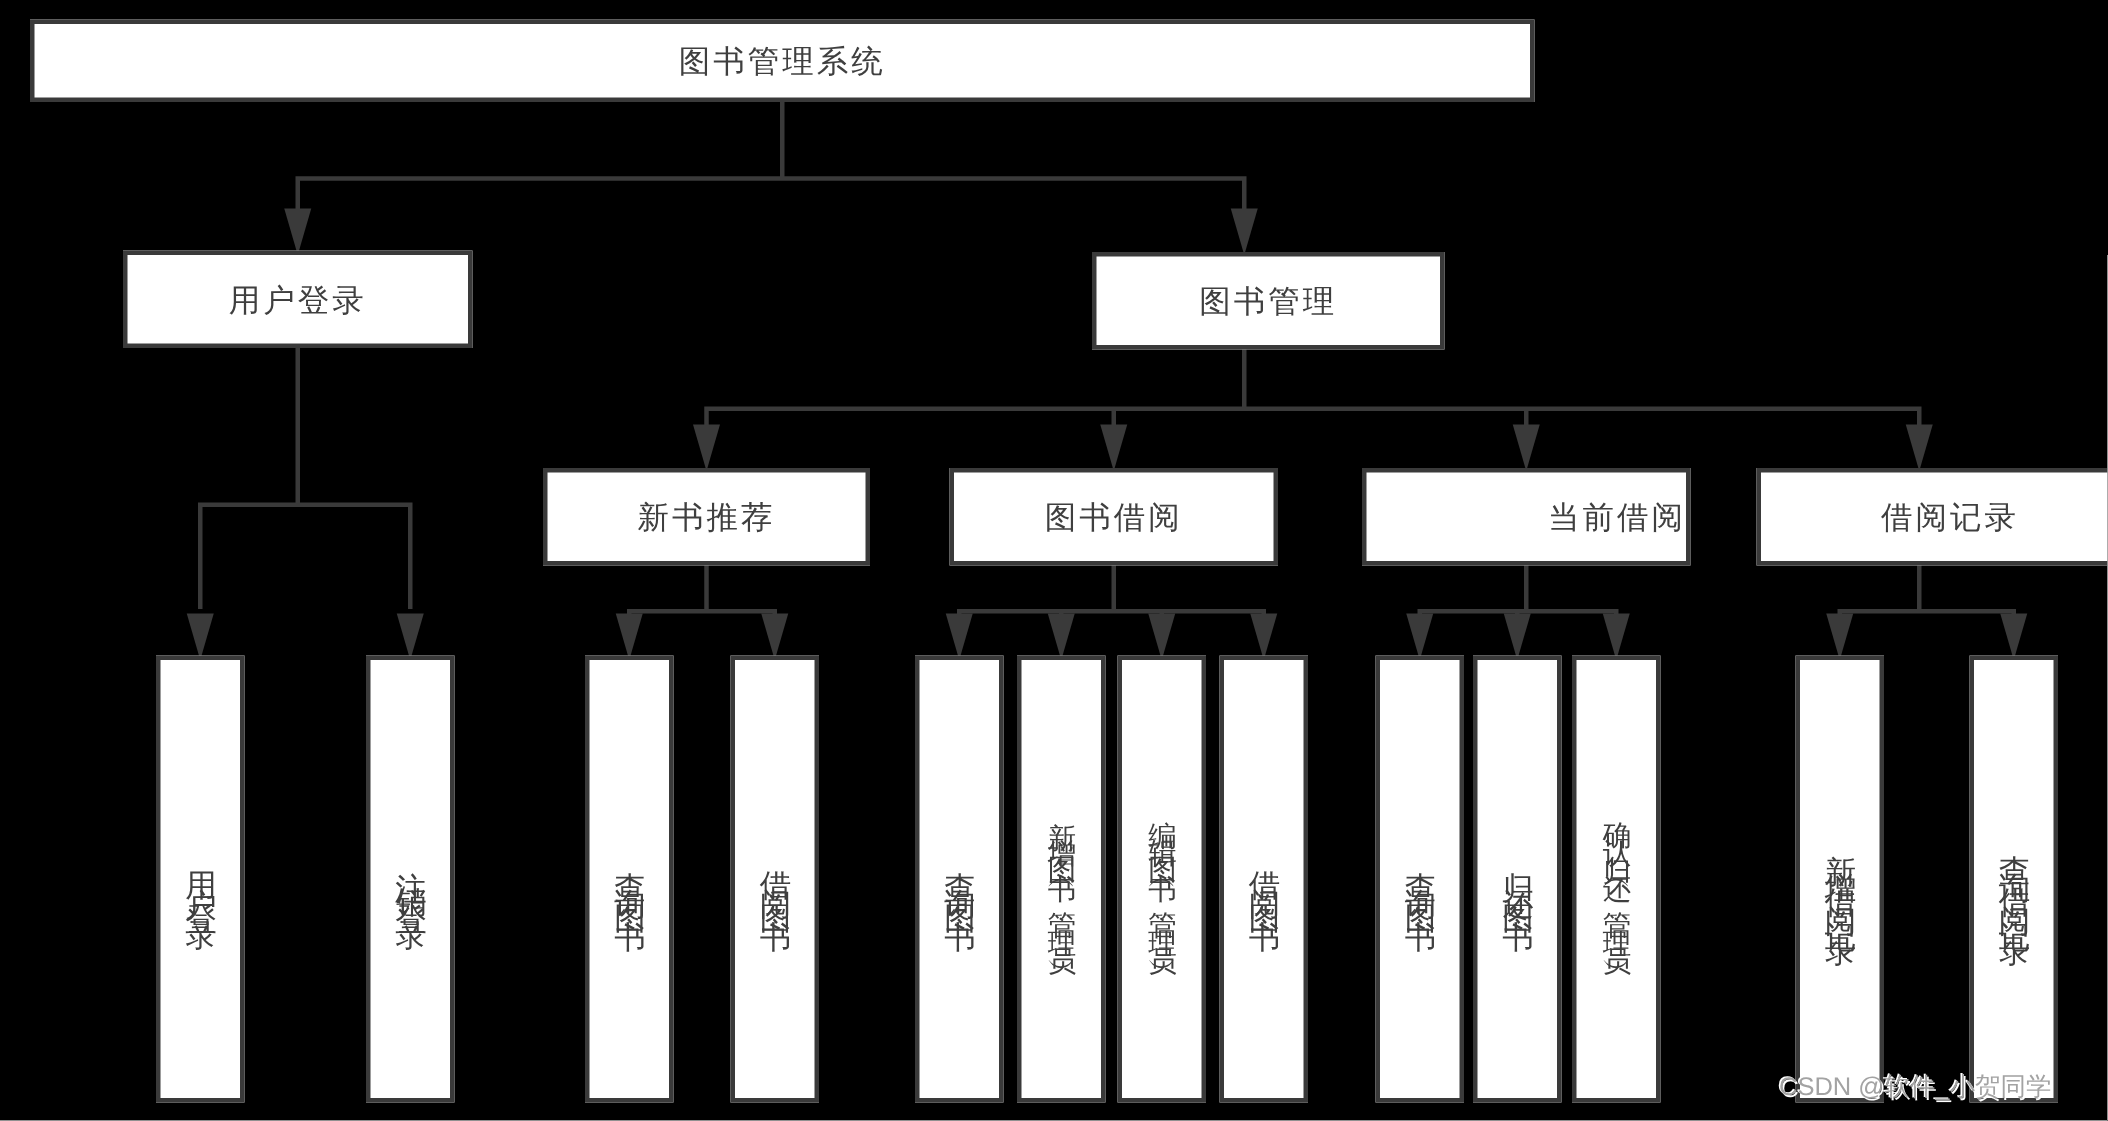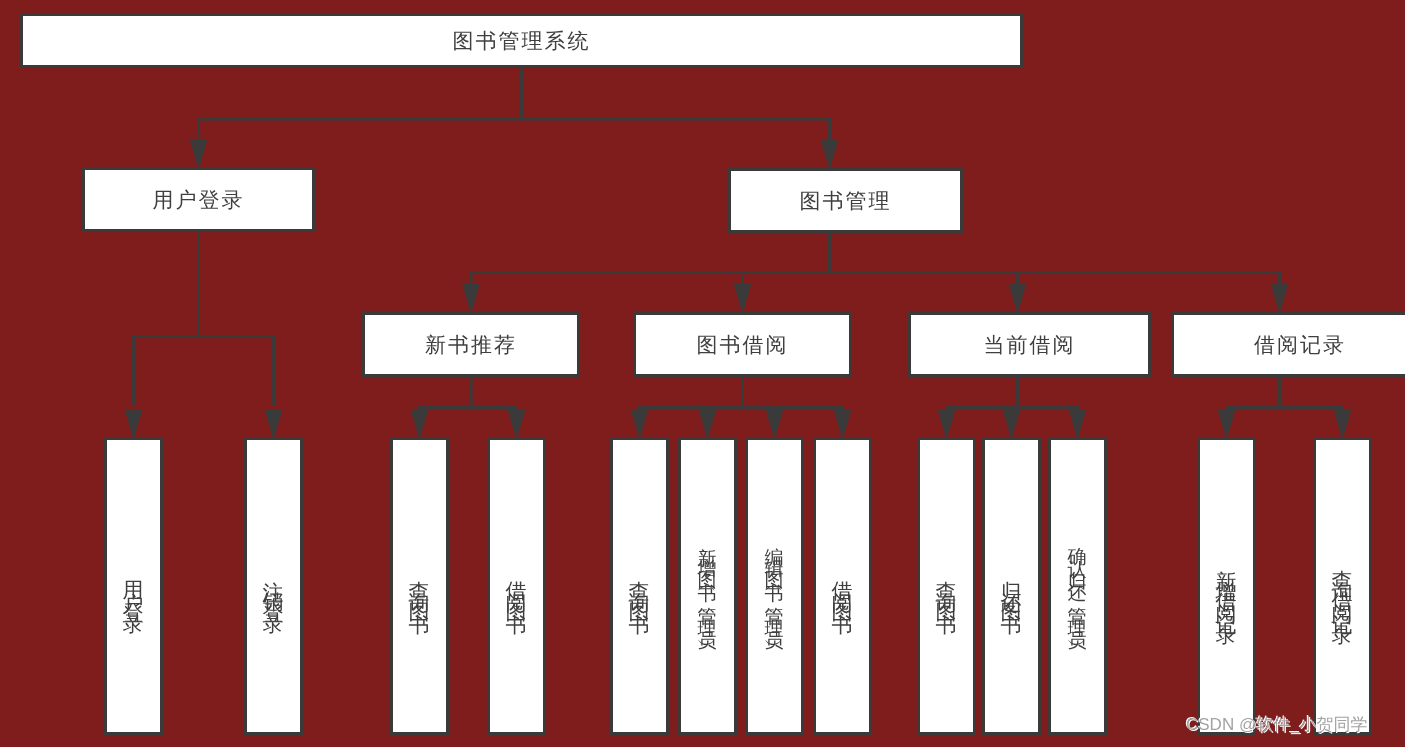--- a/index.html
+++ b/index.html
@@ -1,19 +1,19 @@
 <!DOCTYPE html>
 <html><head>
 <meta charset="utf-8">
 <style>
   html,body{margin:0;padding:0;background:#ffffff;}
   #stage{
     position:relative;
     width:1405px;height:747px;
-    background:#7f1d1d;
+    background:#000000;
     font-family:"Liberation Sans", sans-serif;
     overflow:hidden;
   }
   .box{
     position:absolute;
     box-sizing:border-box;
     border:3px solid #3a3a3a;
     background:#ffffff;
     display:flex;
     align-items:center;
@@ -108,21 +108,21 @@
   <div class="box" style="left:712px;top:168px;width:235px;height:65px;margin-left:16px;">
     <span class="h-label">图书管理</span>
   </div>
 
   <div class="box" style="left:633px;top:312px;width:219px;height:65px;">
     <span class="h-label">图书借阅</span>
   </div>
   <div class="box" style="left:362px;top:312px;width:218px;height:65px;">
     <span class="h-label">新书推荐</span>
   </div>
-  <div class="box" style="left:908px;top:312px;width:243px;height:65px;">
+  <div class="box" style="left:908px;top:312px;width:219px;height:65px;justify-content:flex-end;">
     <span class="h-label">当前借阅</span>
   </div>
   <div class="box" style="left:1171px;top:312px;width:258px;height:65px;">
     <span class="h-label">借阅记录</span>
   </div>
 
   <div class="box leaf" style="left:104px;top:437px;width:59px;height:298px;">
     <span class="v-label">用户登录</span>
   </div>
   <div class="box leaf" style="left:244px;top:437px;width:59px;height:298px;">

